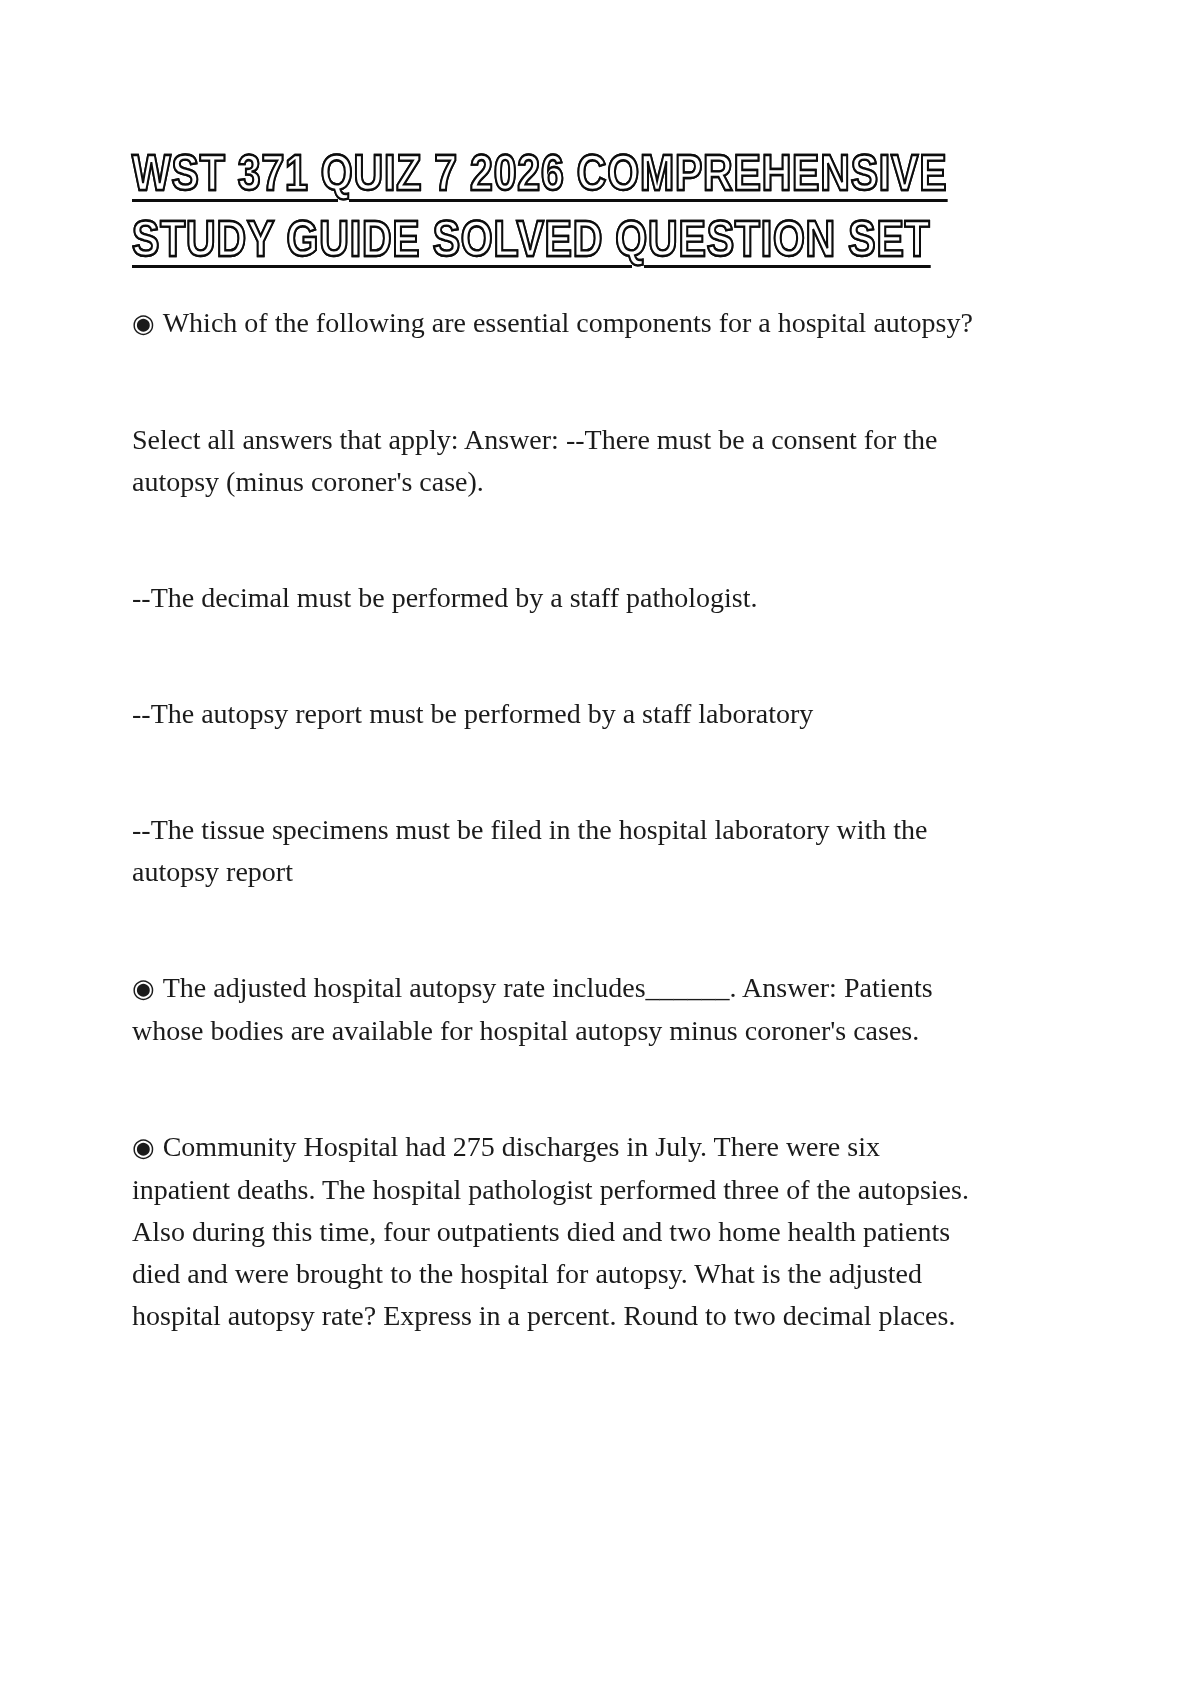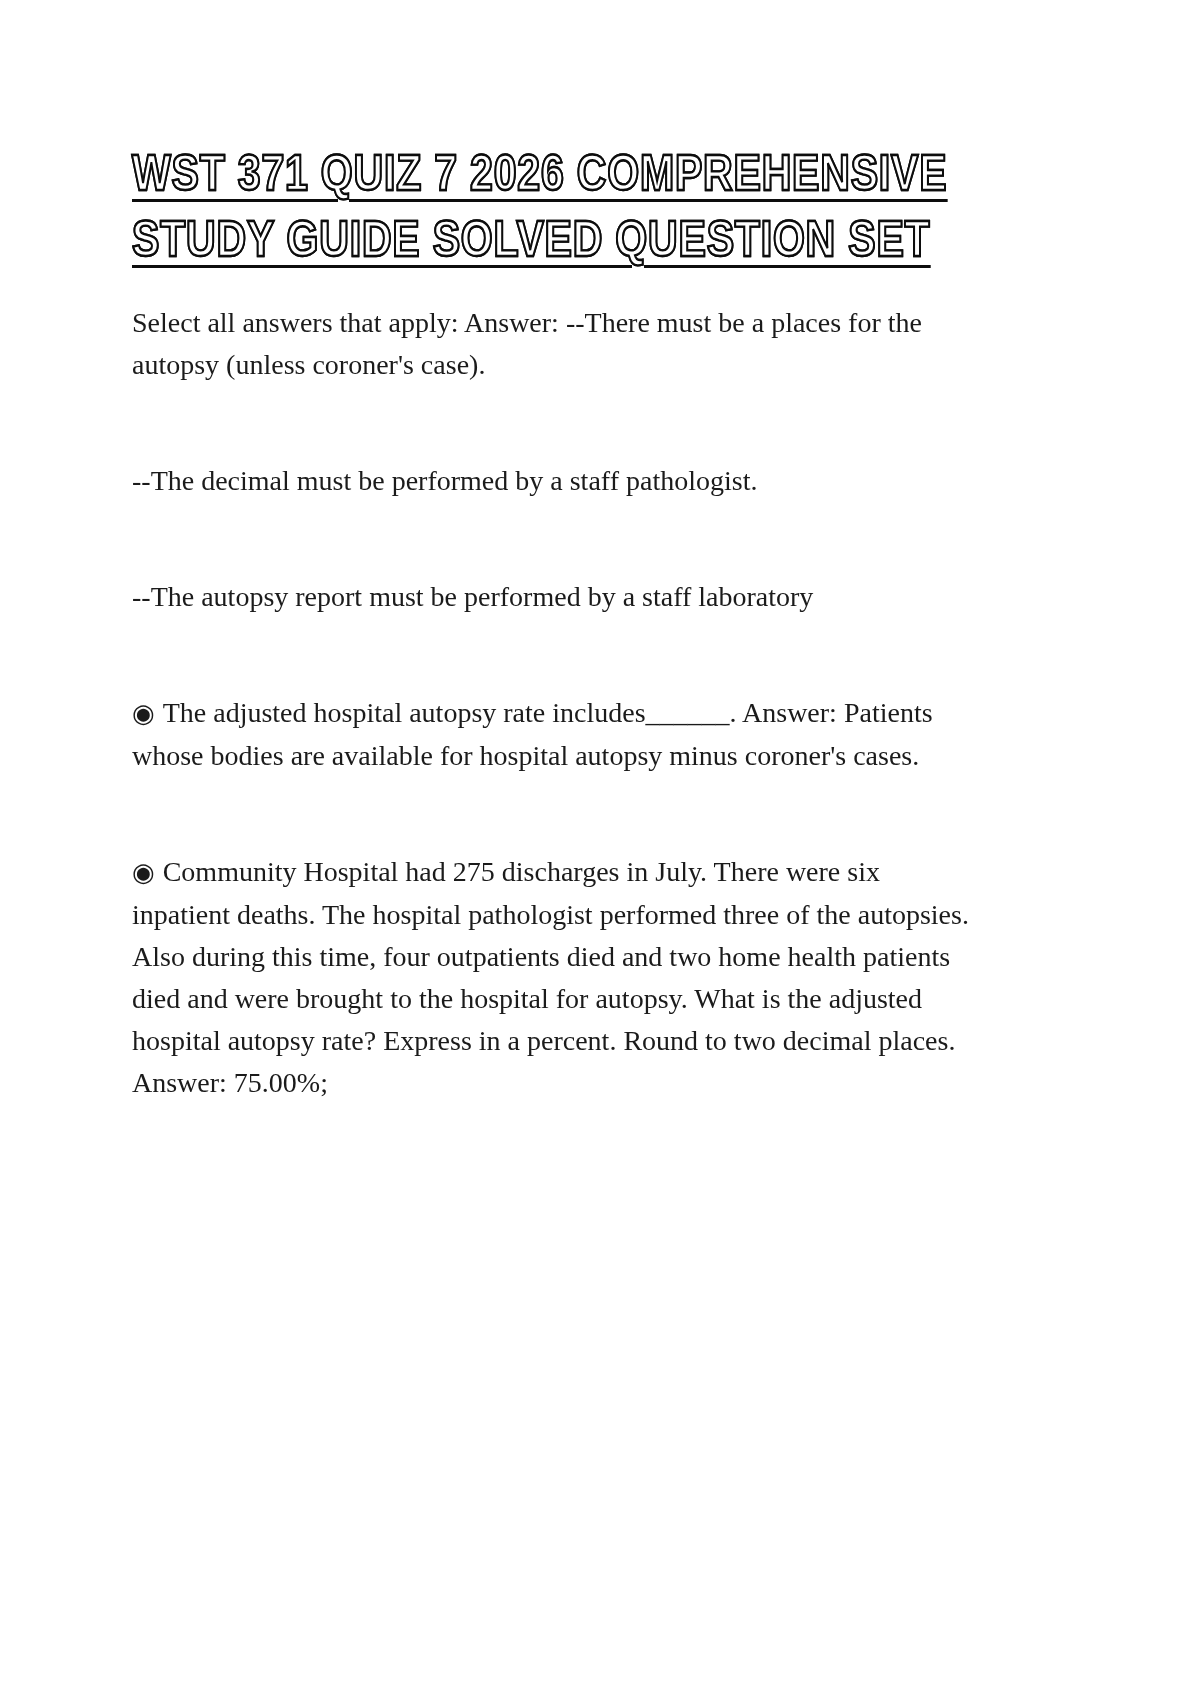--- a/index.html
+++ b/index.html
@@ -62,26 +62,28 @@
 <body>
 
 <div class="page">
   <div class="content">
 
     <h1 class="doc-title">
       <span class="title-line">WST 371 QUIZ 7 2026 COMPREHENSIVE</span><br>
       <span class="title-line">STUDY GUIDE SOLVED QUESTION SET</span>
     </h1>
 
+    <p class="para"><span class="bullet">◉</span><span>Which of the following are essential components for a hospital autopsy?</span></p>
 
-    <p class="para"><span>Select all answers that apply: Answer: --There must be a places for the autopsy (unless coroner's case).</span></p>
+    <p class="para"><span>Select all answers that apply: Answer: --There must be a consent for the autopsy (minus coroner's case).</span></p>
 
     <p class="para"><span>--The decimal must be performed by a staff pathologist.</span></p>
 
     <p class="para"><span>--The autopsy report must be performed by a staff laboratory</span></p>
 
+    <p class="para"><span>--The tissue specimens must be filed in the hospital laboratory with the autopsy report</span></p>
 
     <p class="para"><span class="bullet">◉</span><span>The adjusted hospital autopsy rate includes______. Answer: Patients whose bodies are available for hospital autopsy minus coroner's cases.</span></p>
 
     <p class="para"><span class="bullet">◉</span><span>Community Hospital had 275 discharges in July. There were six inpatient deaths. The hospital pathologist performed three of the autopsies. Also during this time, four outpatients died and two home health patients died and were brought to the hospital for autopsy. What is the adjusted hospital autopsy rate? Express in a percent. Round to two decimal places. Answer: 75.00%;</span></p>
 
   </div>
 </div>
 
 </body></html>

